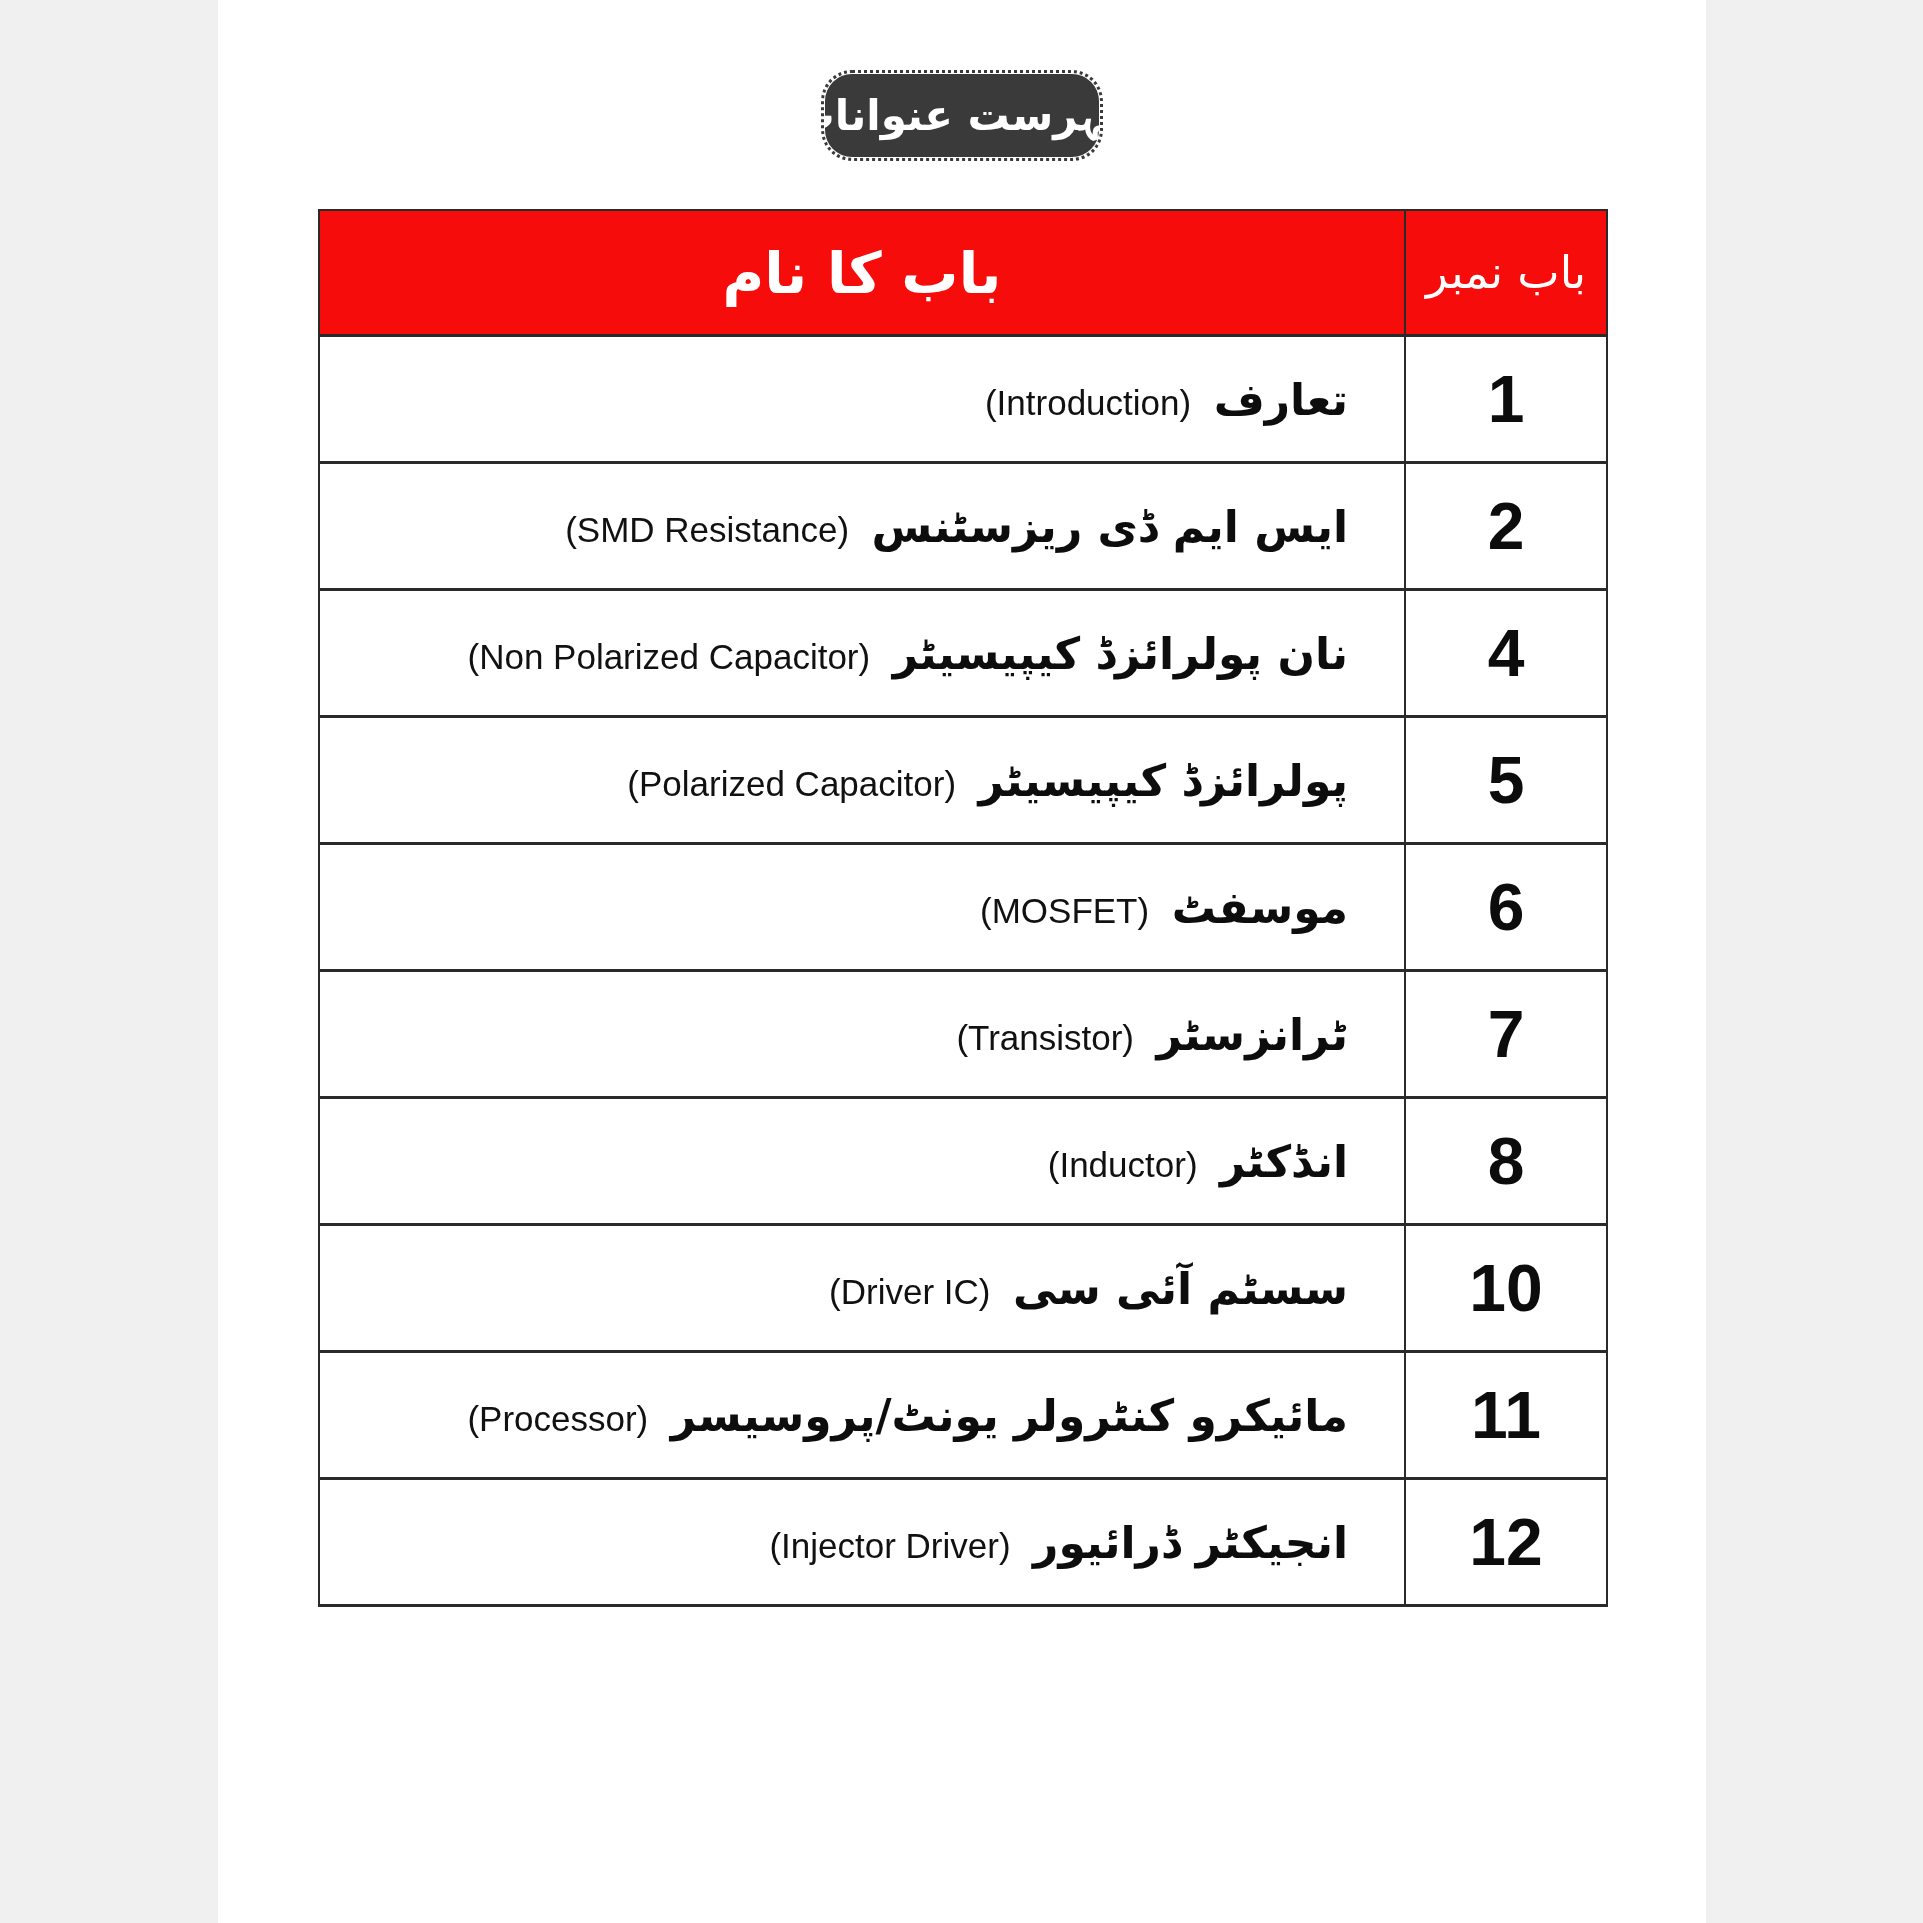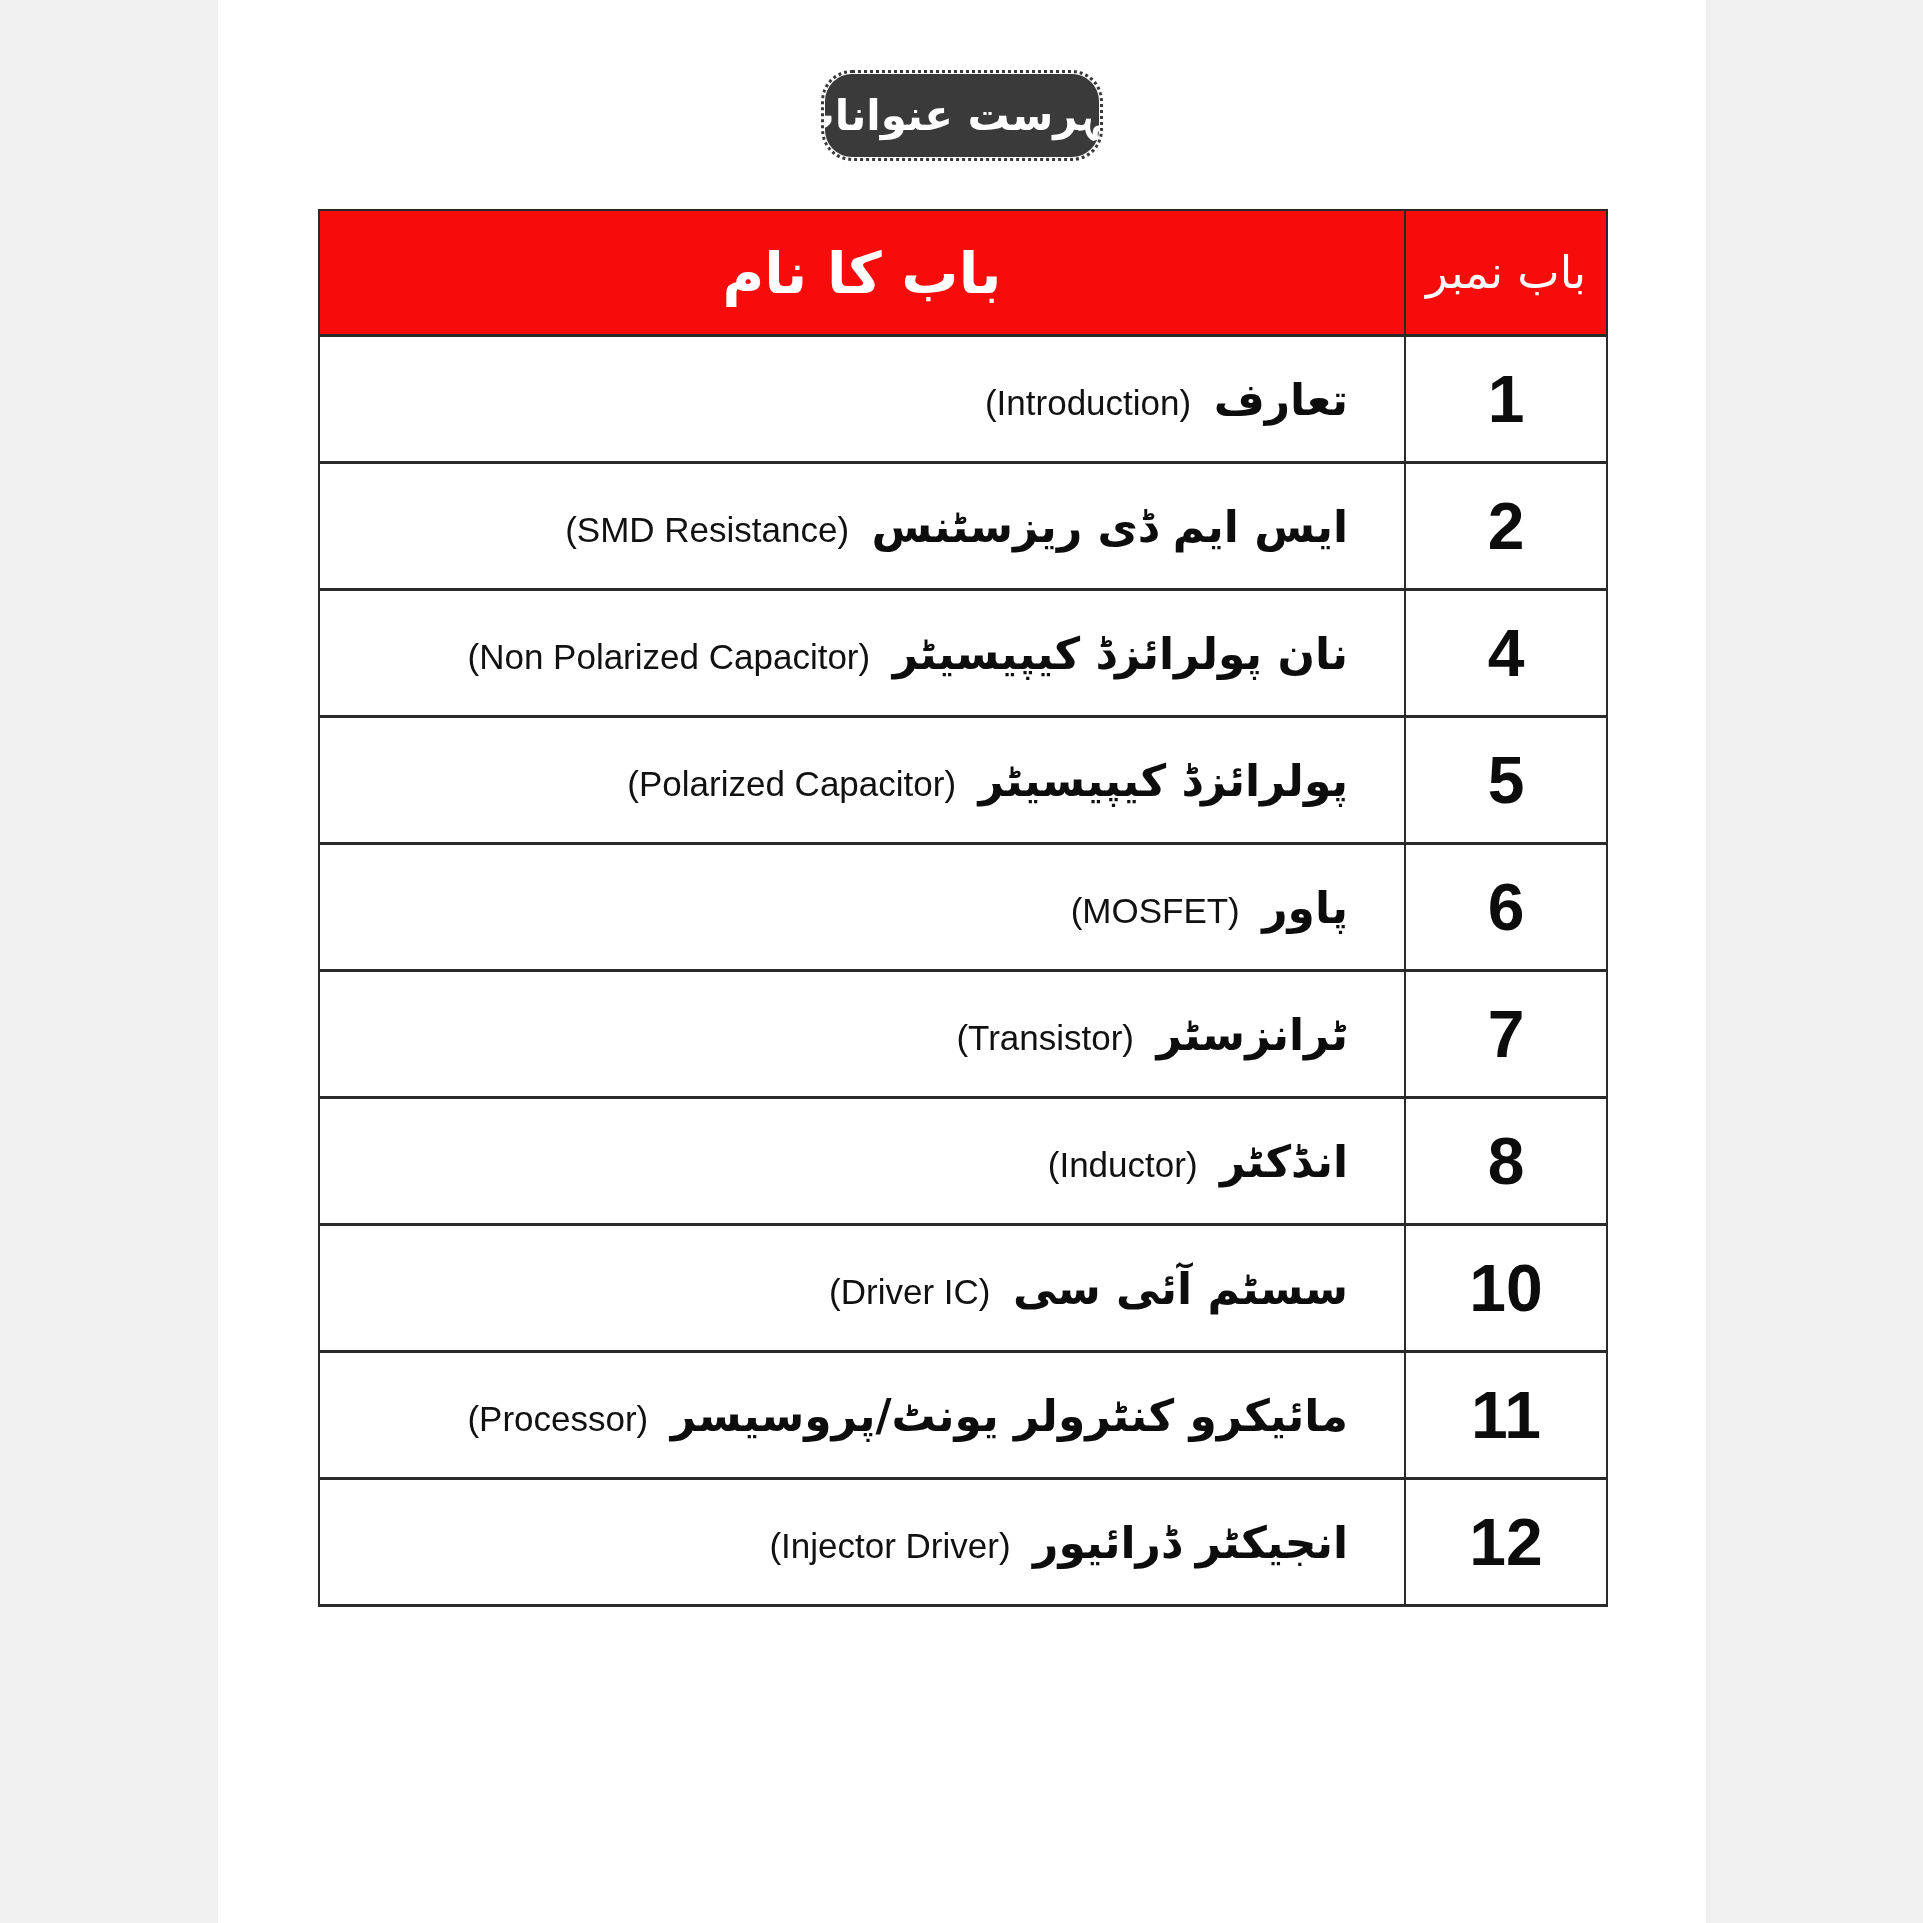--- a/index.html
+++ b/index.html
@@ -95,21 +95,21 @@
     </tr>
     <tr>
       <td class="c-name"><span class="ur" lang="ur">نان پولرائزڈ کیپیسیٹر</span><span class="en" dir="ltr">(Non Polarized Capacitor)</span></td>
       <td class="c-no">4</td>
     </tr>
     <tr>
       <td class="c-name"><span class="ur" lang="ur">پولرائزڈ کیپیسیٹر</span><span class="en" dir="ltr">(Polarized Capacitor)</span></td>
       <td class="c-no">5</td>
     </tr>
     <tr>
-      <td class="c-name"><span class="ur" lang="ur">پاور</span><span class="en" dir="ltr">(MOSFET)</span></td>
+      <td class="c-name"><span class="ur" lang="ur">موسفٹ</span><span class="en" dir="ltr">(MOSFET)</span></td>
       <td class="c-no">6</td>
     </tr>
     <tr>
       <td class="c-name"><span class="ur" lang="ur">ٹرانزسٹر</span><span class="en" dir="ltr">(Transistor)</span></td>
       <td class="c-no">7</td>
     </tr>
     <tr>
       <td class="c-name"><span class="ur" lang="ur">انڈکٹر</span><span class="en" dir="ltr">(Inductor)</span></td>
       <td class="c-no">8</td>
     </tr>

